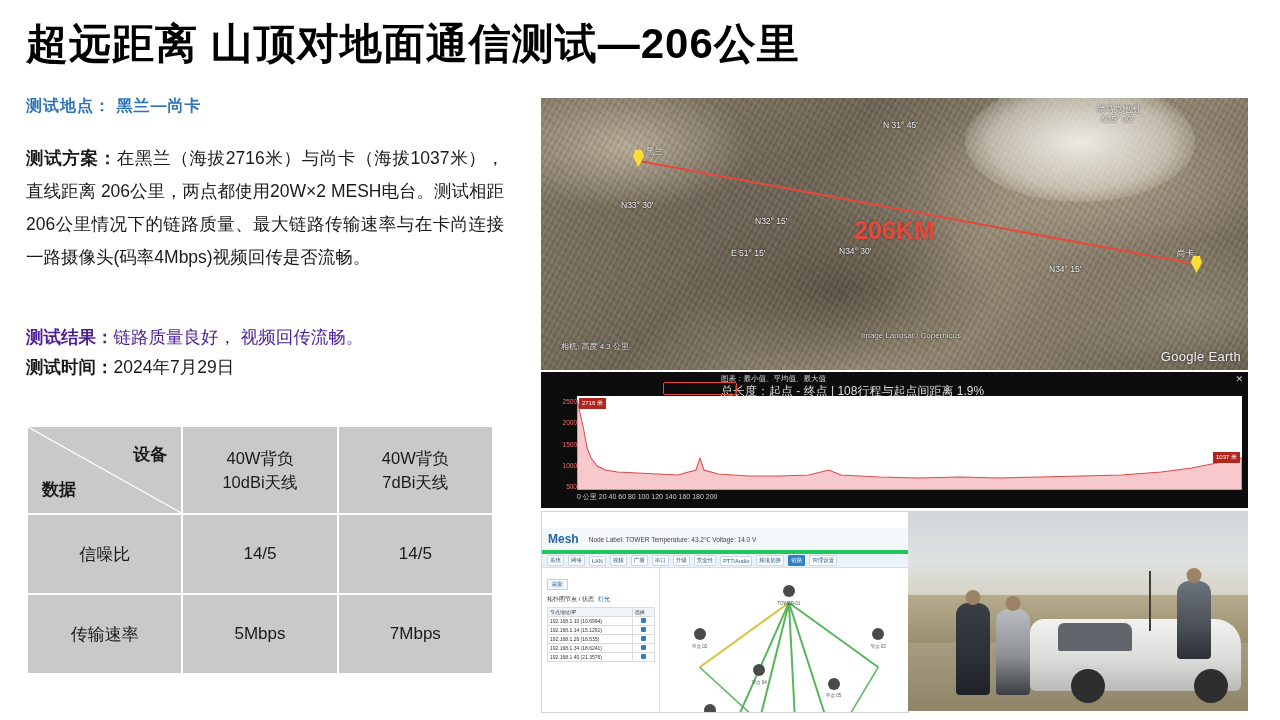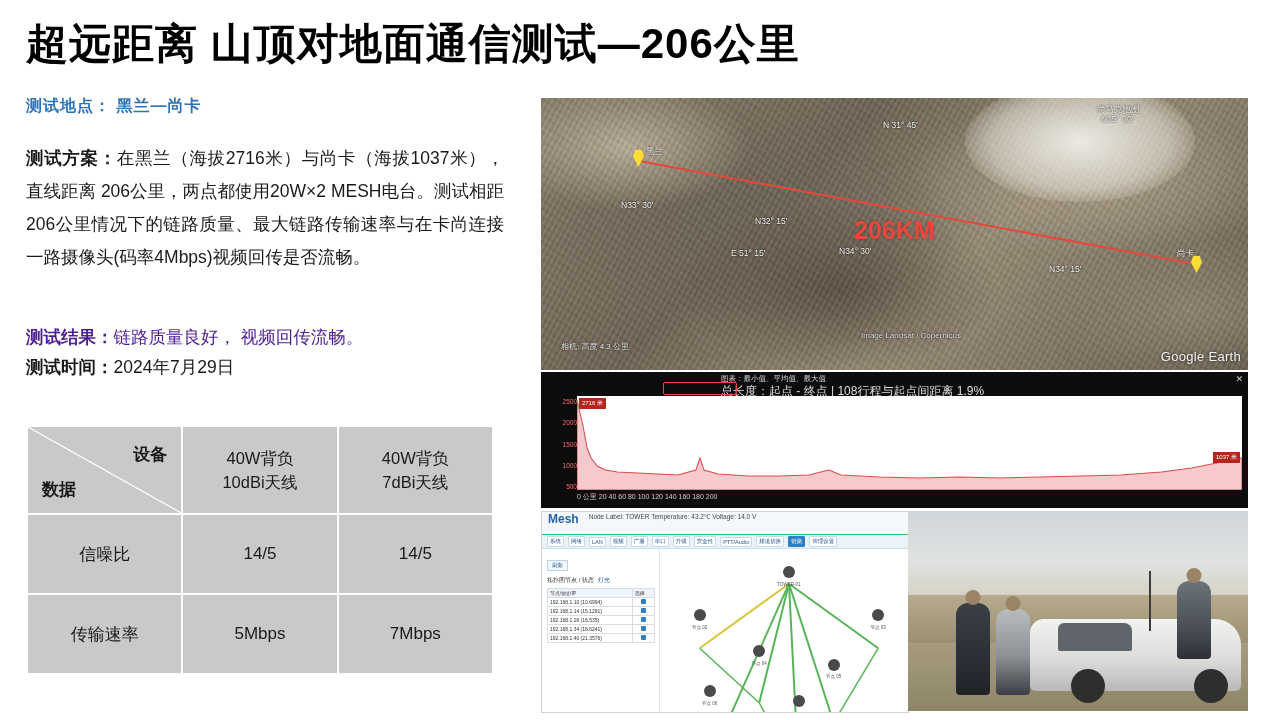--- a/index.html
+++ b/index.html
@@ -332,25 +332,26 @@
     top: 511px;
     width: 366px;
     height: 200px;
     background: #ffffff;
     border: 1px solid #d4d4d4;
     overflow: hidden;
   }
   .mesh-top {
     height: 22px;
     background: #f4f8fb;
-    border-bottom: 1px solid #22c55e;
+    border-bottom: 4px solid #22c55e;
     display: flex;
-    align-items: flex-start;
+    align-items: center;
     padding: 0 6px;
     gap: 10px;
+    margin-top: 16px;
   }
   .mesh-logo {
     font-size: 12px;
     font-weight: bold;
     color: #2763a8;
   }
   .mesh-status {
     font-size: 6.5px;
     color: #444;
     white-space: nowrap;

